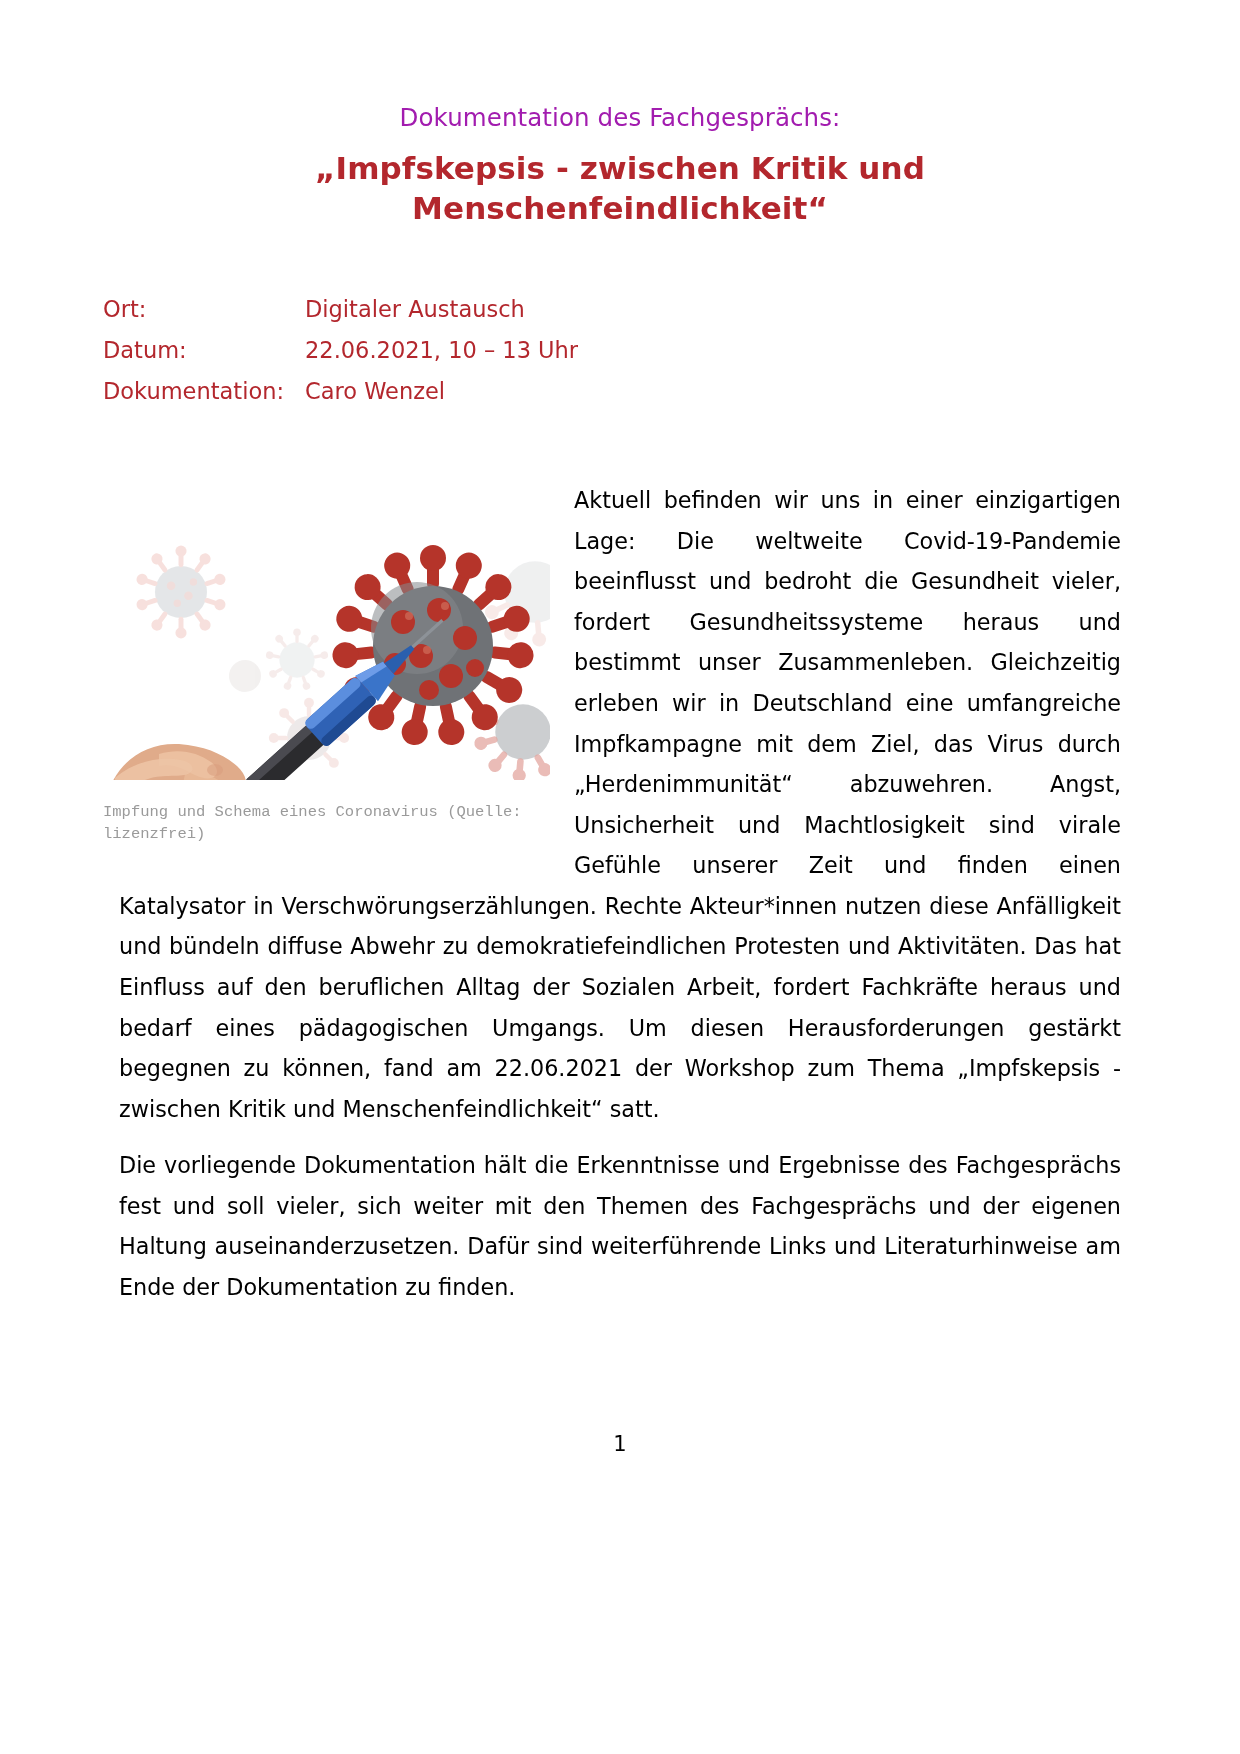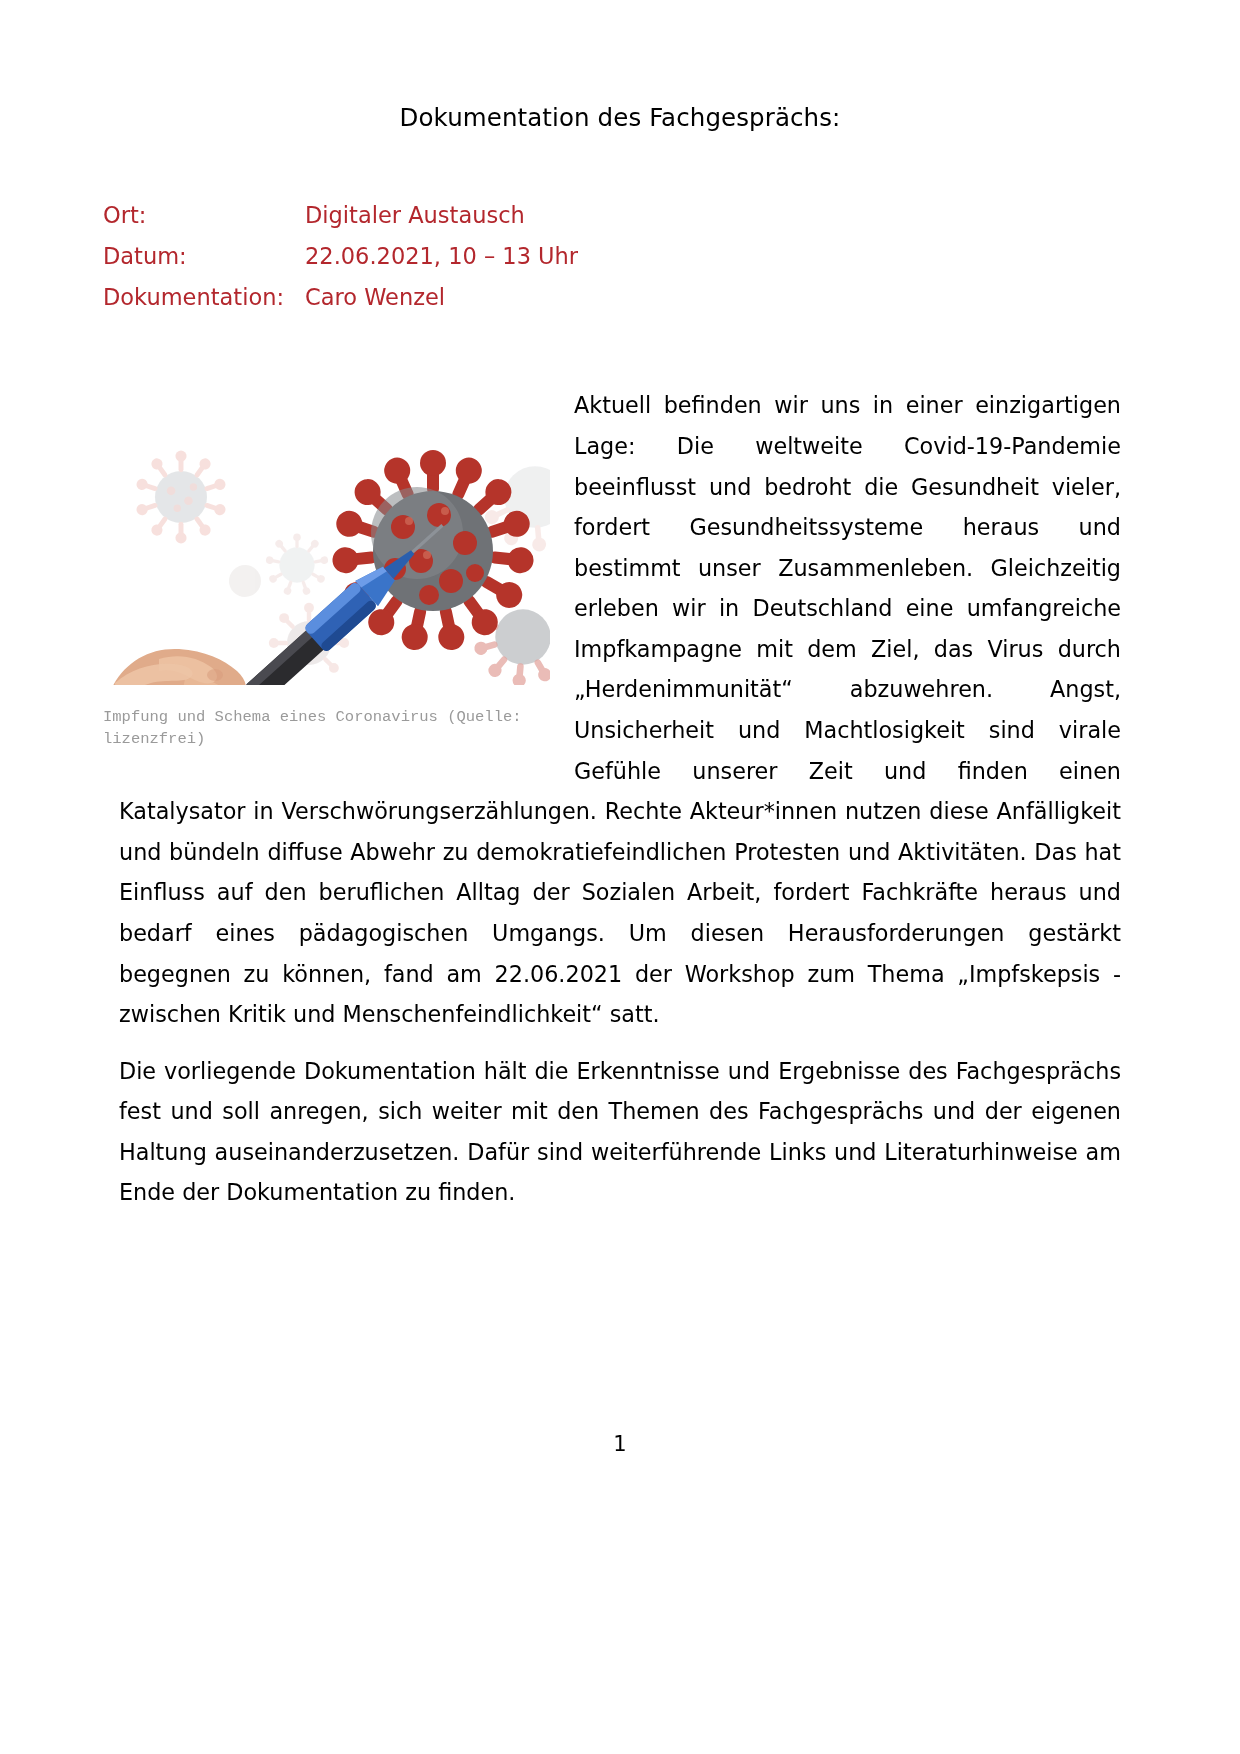--- a/index.html
+++ b/index.html
@@ -18,21 +18,21 @@
   .content {
     position: absolute;
     left: 103px;
     top: 0;
     width: 1034px;
   }
 
   
   .doc-subtitle {
     text-align: center;
-    color: #000000;
+    color: #a21caf;
     font-size: 24.5px;
     letter-spacing: 0.1px;
     margin-top: 103px;
     line-height: 1.25;
     font-weight: 400;
   }
   .doc-title {
     text-align: center;
     color: #b3272d;
     font-size: 31px;
@@ -116,20 +116,21 @@
   }
 </style>
 </head>
 <body>
 
 <div class="page">
   <div class="content">
 
     <div class="doc-subtitle">Dokumentation des Fachgesprächs:</div>
 
+    <div class="doc-title">„Impfskepsis - zwischen Kritik und Menschenfeindlichkeit“</div>
 
     <div class="meta">
       <div class="meta-row">
         <div class="meta-label">Ort:</div>
         <div class="meta-value">Digitaler Austausch</div>
       </div>
       <div class="meta-row">
         <div class="meta-label">Datum:</div>
         <div class="meta-value">22.06.2021, 10 – 13 Uhr</div>
       </div>
@@ -438,19 +439,19 @@
             <ellipse cx="30" cy="44" rx="9" ry="7" fill="#d99f80" opacity="0.7"></ellipse>
             <ellipse cx="26" cy="22" rx="8" ry="6" fill="#d89c7d" opacity="0.55"></ellipse>
           </g>
         </svg>
 
         <div class="figure-caption">Impfung und Schema eines Coronavirus (Quelle: lizenzfrei)</div>
       </div>
 
       <p class="para">Aktuell befinden wir uns in einer einzigartigen Lage: Die weltweite Covid-19-Pandemie beeinflusst und bedroht die Gesundheit vieler, fordert Gesundheitssysteme heraus und bestimmt unser Zusammenleben. Gleichzeitig erleben wir in Deutschland eine umfangreiche Impfkampagne mit dem Ziel, das Virus durch „Herdenimmunität“ abzuwehren. Angst, Unsicherheit und Machtlosigkeit sind virale Gefühle unserer Zeit und finden einen Katalysator in Verschwörungserzählungen. Rechte Akteur*innen nutzen diese Anfälligkeit und bündeln diffuse Abwehr zu demokratiefeindlichen Protesten und Aktivitäten. Das hat Einfluss auf den beruflichen Alltag der Sozialen Arbeit, fordert Fachkräfte heraus und bedarf eines pädagogischen Umgangs. Um diesen Herausforderungen gestärkt begegnen zu können, fand am 22.06.2021 der Workshop zum Thema „Impfskepsis - zwischen Kritik und Menschenfeindlichkeit“ satt.</p>
 
-      <p class="para">Die vorliegende Dokumentation hält die Erkenntnisse und Ergebnisse des Fachgesprächs fest und soll anregen, sich weiter mit den Themen des Fachgesprächs und der eigenen Haltung auseinanderzusetzen. Dafür sind weiterführende Links und Literaturhinweise am Ende der Dokumentation zu finden.</p>
+      <p class="para">Die vorliegende Dokumentation hält die Erkenntnisse und Ergebnisse des Fachgesprächs fest und soll vieler, sich weiter mit den Themen des Fachgesprächs und der eigenen Haltung auseinanderzusetzen. Dafür sind weiterführende Links und Literaturhinweise am Ende der Dokumentation zu finden.</p>
     </div>
 
   </div>
 
   <div class="page-number">1</div>
 </div>
 
 </body></html>

